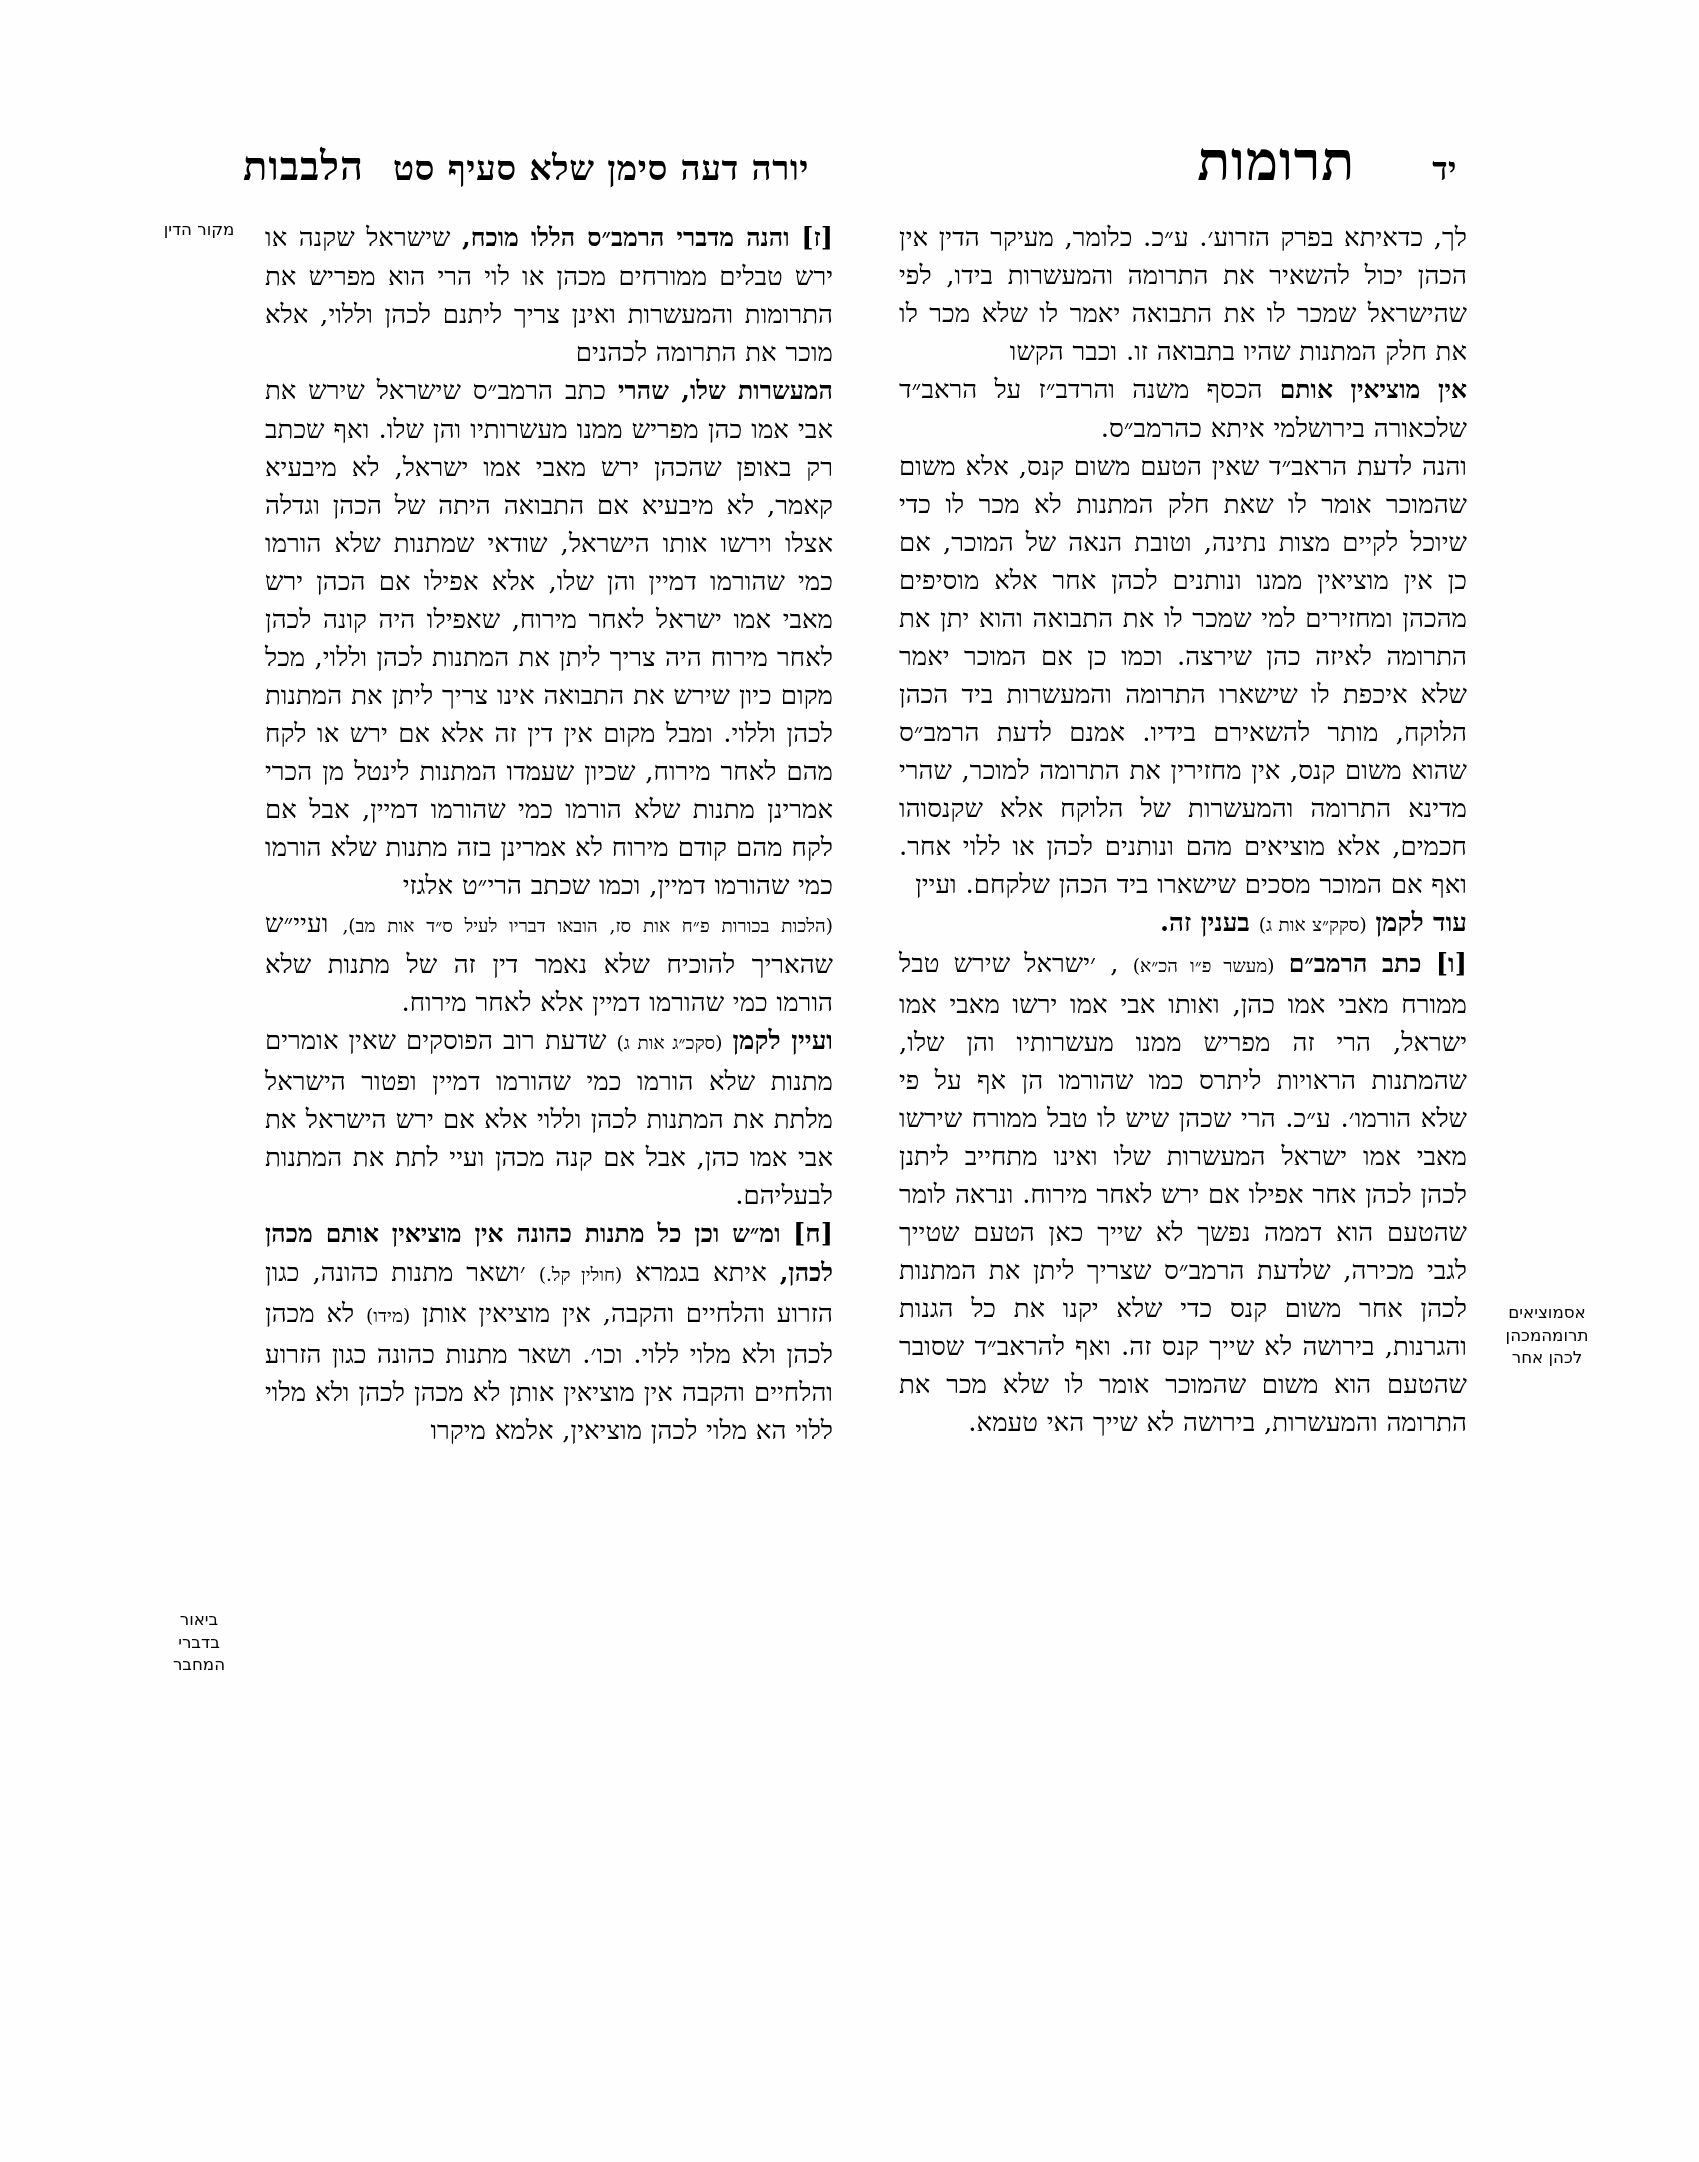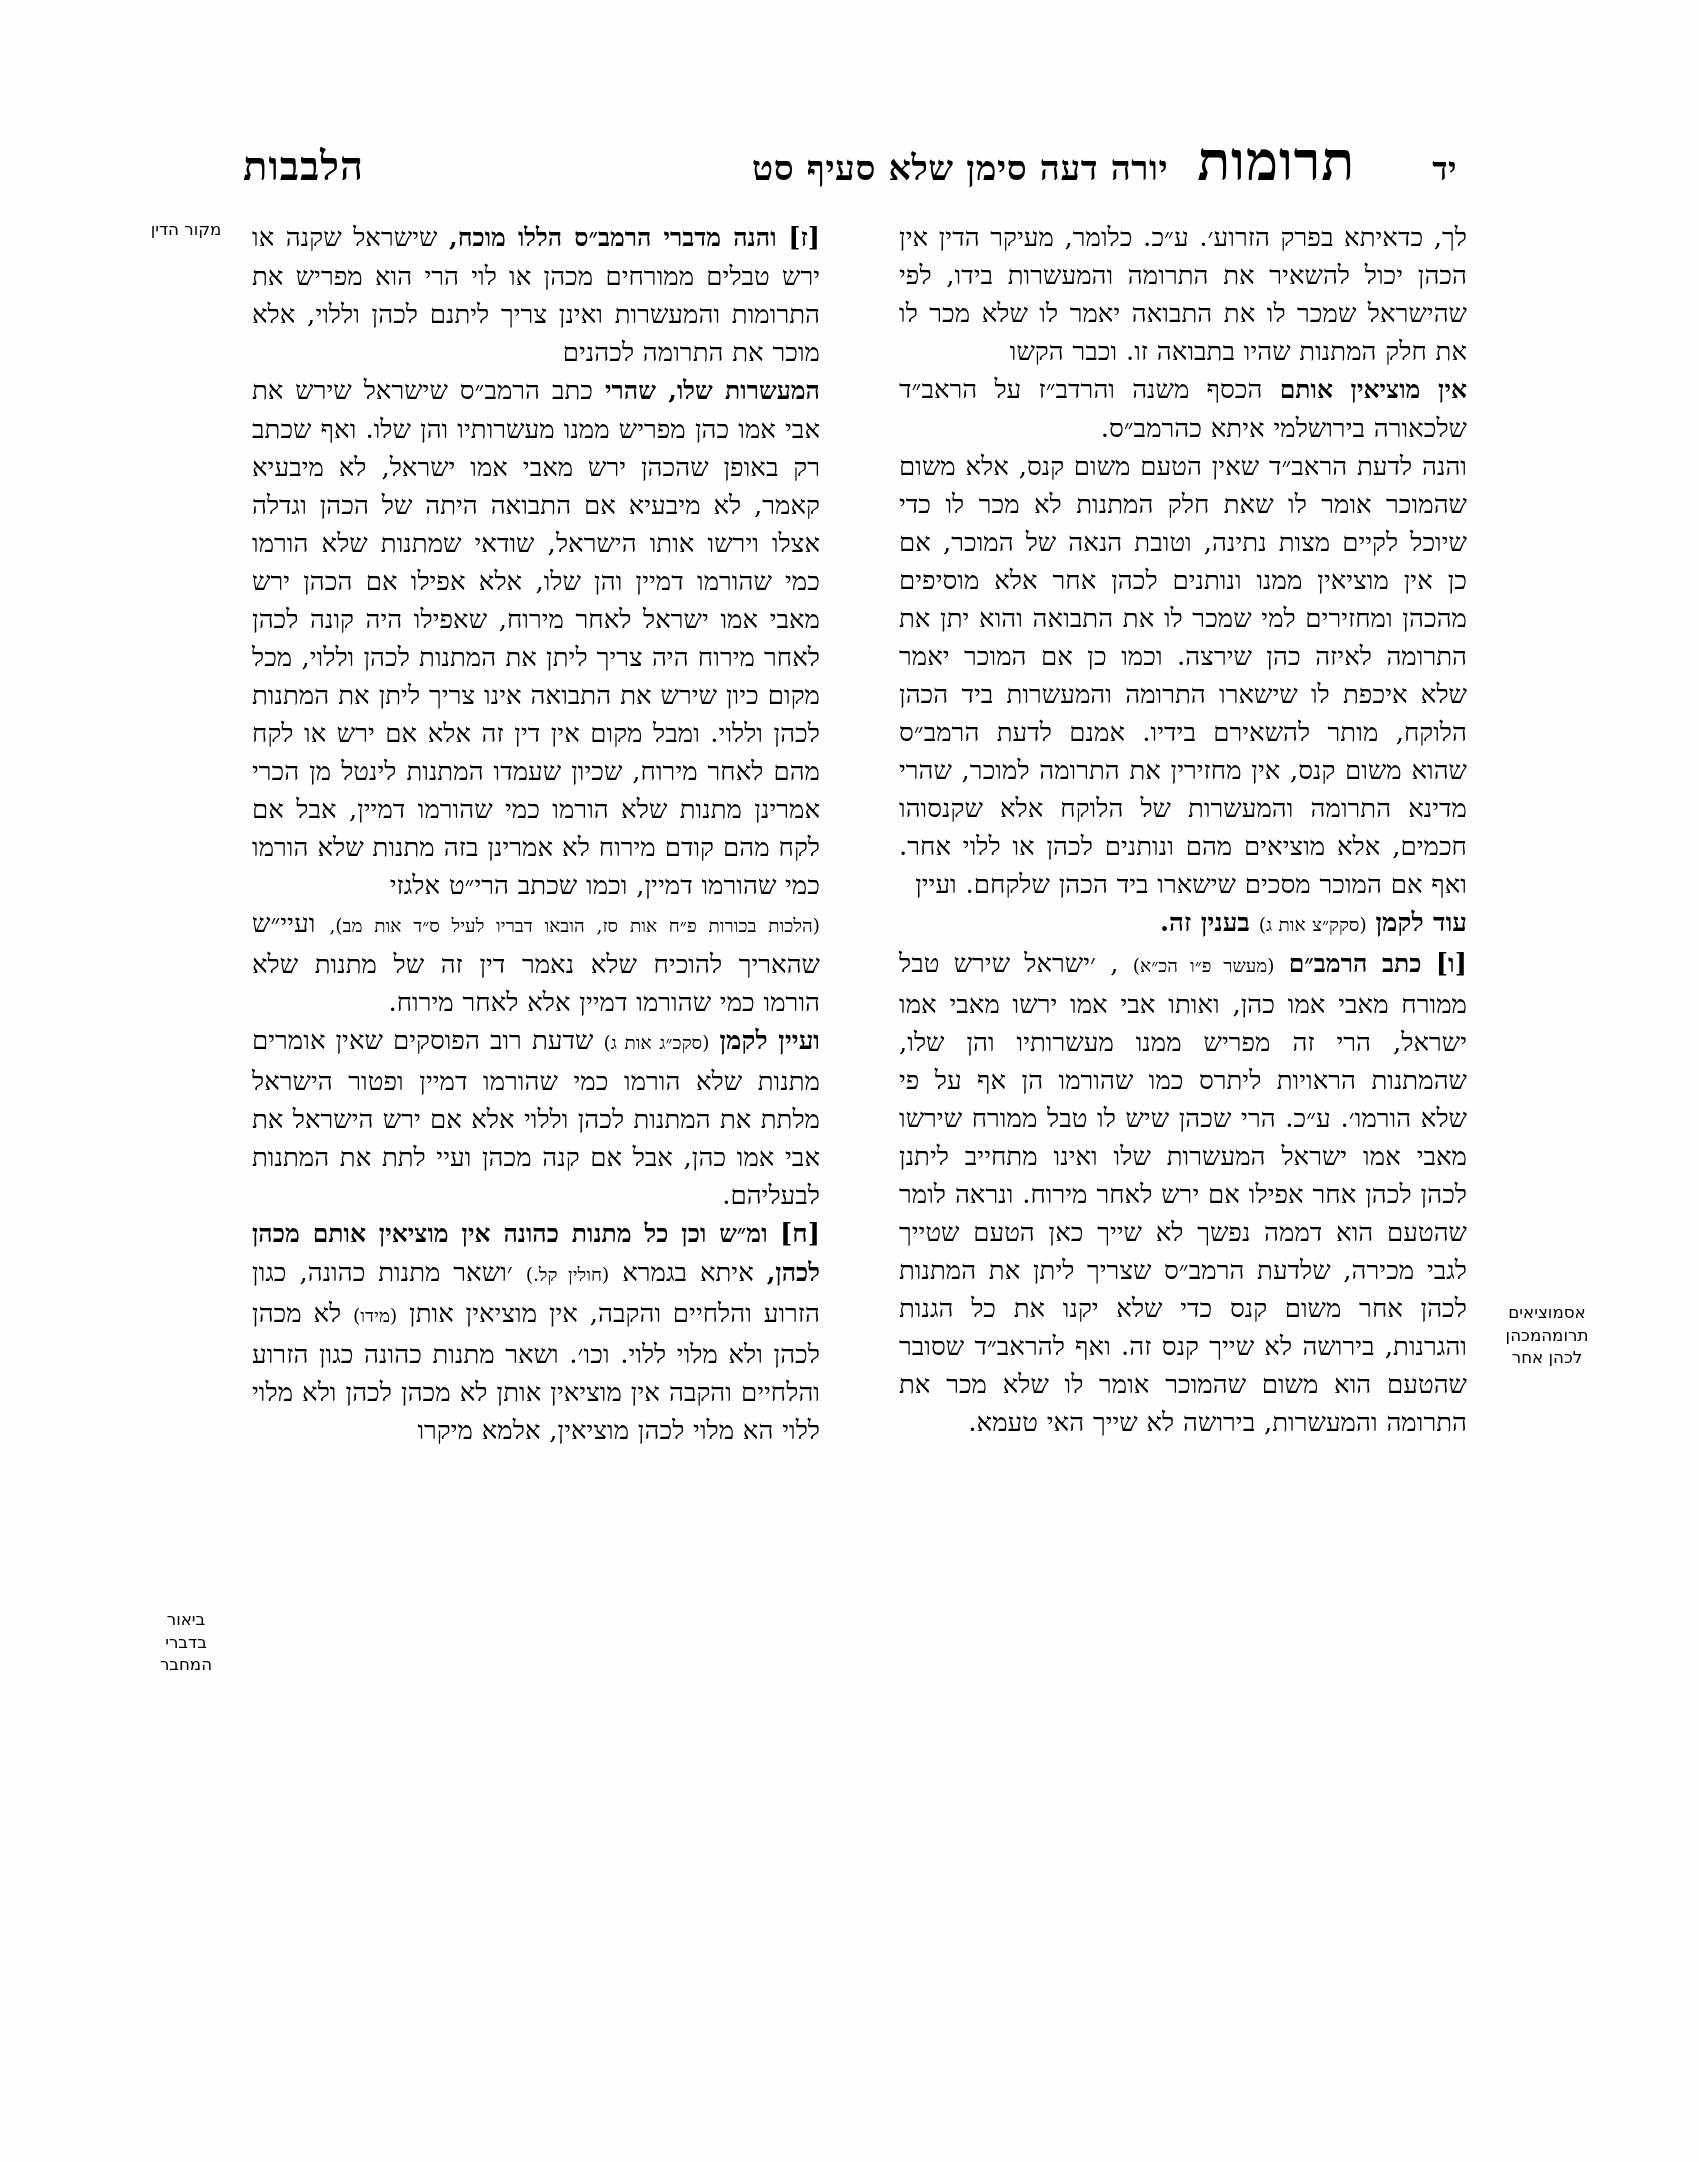--- a/index.html
+++ b/index.html
@@ -46,21 +46,21 @@
     font-size: 54px;
     font-weight: 700;
     letter-spacing: 1px;
     margin-right: 53px;
   }
   .runhead .siman {
     font-size: 35px;
     font-weight: 700;
     letter-spacing: 0.5px;
     flex: 1;
-    text-align: right;
+    text-align: left;
     margin: 16px 29px;
   }
   .runhead .endbook {
     font-size: 40px;
     font-weight: 700;
     letter-spacing: 1px;
   }
 
   
   .columns {
@@ -73,21 +73,21 @@
     flex-direction: row;
     direction: rtl;
     gap: 0;
   }
   .col {
     position: relative;
     width: 568px;
     direction: rtl;
   }
   .col.right { margin-left: 45px; }
-  .col.left  { margin-right: 34px; }
+  .col.left  { margin-right: 21px; }
 
   .body-text {
     font-size: 26px;
     line-height: 38px;
     text-align: justify;
     text-justify: inter-word;
     direction: rtl;
     font-weight: 500;
     letter-spacing: 0px;
     word-spacing: 0.5px;

